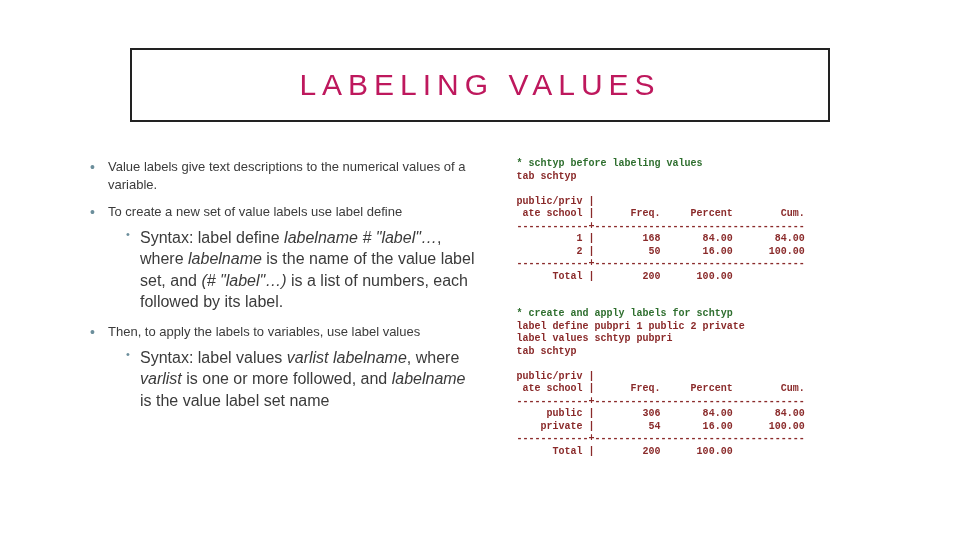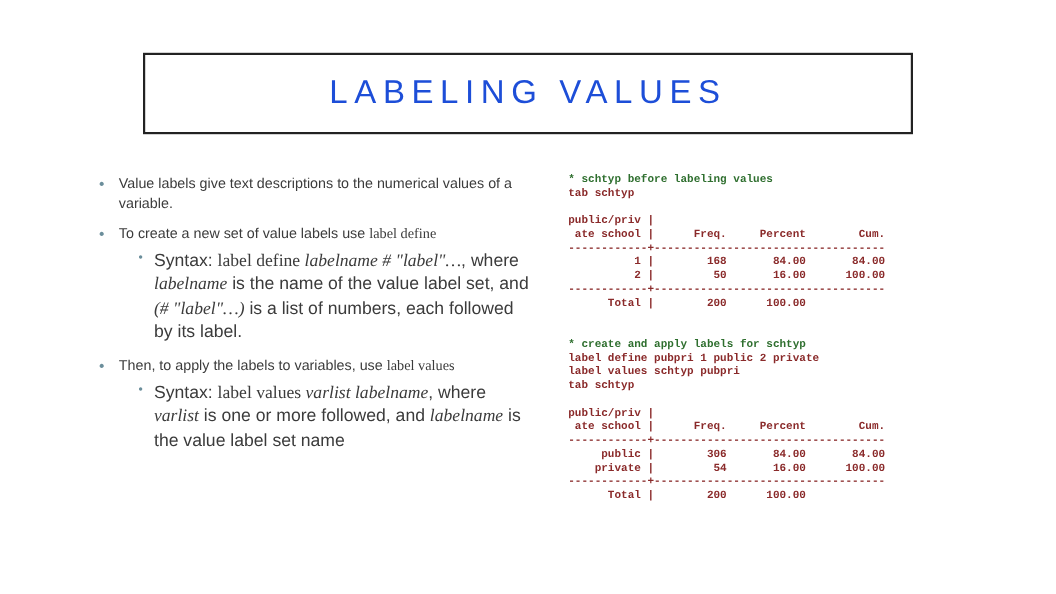--- a/index.html
+++ b/index.html
@@ -24,21 +24,21 @@
     padding: 18px 28px;
     text-align: center;
     margin: 0 auto 36px auto;
     width: 640px;
   }
   .title-box h1 {
     margin: 0;
     font-weight: 400;
     font-size: 30px;
     letter-spacing: 6px;
-    color: #1d4ed8;
+    color: #be185d;
   }
   .columns {
     display: flex;
     gap: 36px;
   }
   .col-left {
     flex: 1.05;
     font-size: 13px;
     line-height: 1.35;
   }
@@ -76,21 +76,21 @@
   }
   ul.sub > li::before {
     content: "•";
     position: absolute;
     left: 0;
     top: 0;
     color: #6b8e9b;
     font-size: 11px;
   }
   .code {
-    font-family: Liberation Serif, serif;
+    font-family: Liberation Sans, sans-serif;
   }
   .it { font-style: italic; }
   .right-block {
     font-family: "Courier New", Courier, monospace;
     font-weight: bold;
     color: #8a2a2a;
     font-size: 10px;
     line-height: 1.25;
     white-space: pre;
   }

